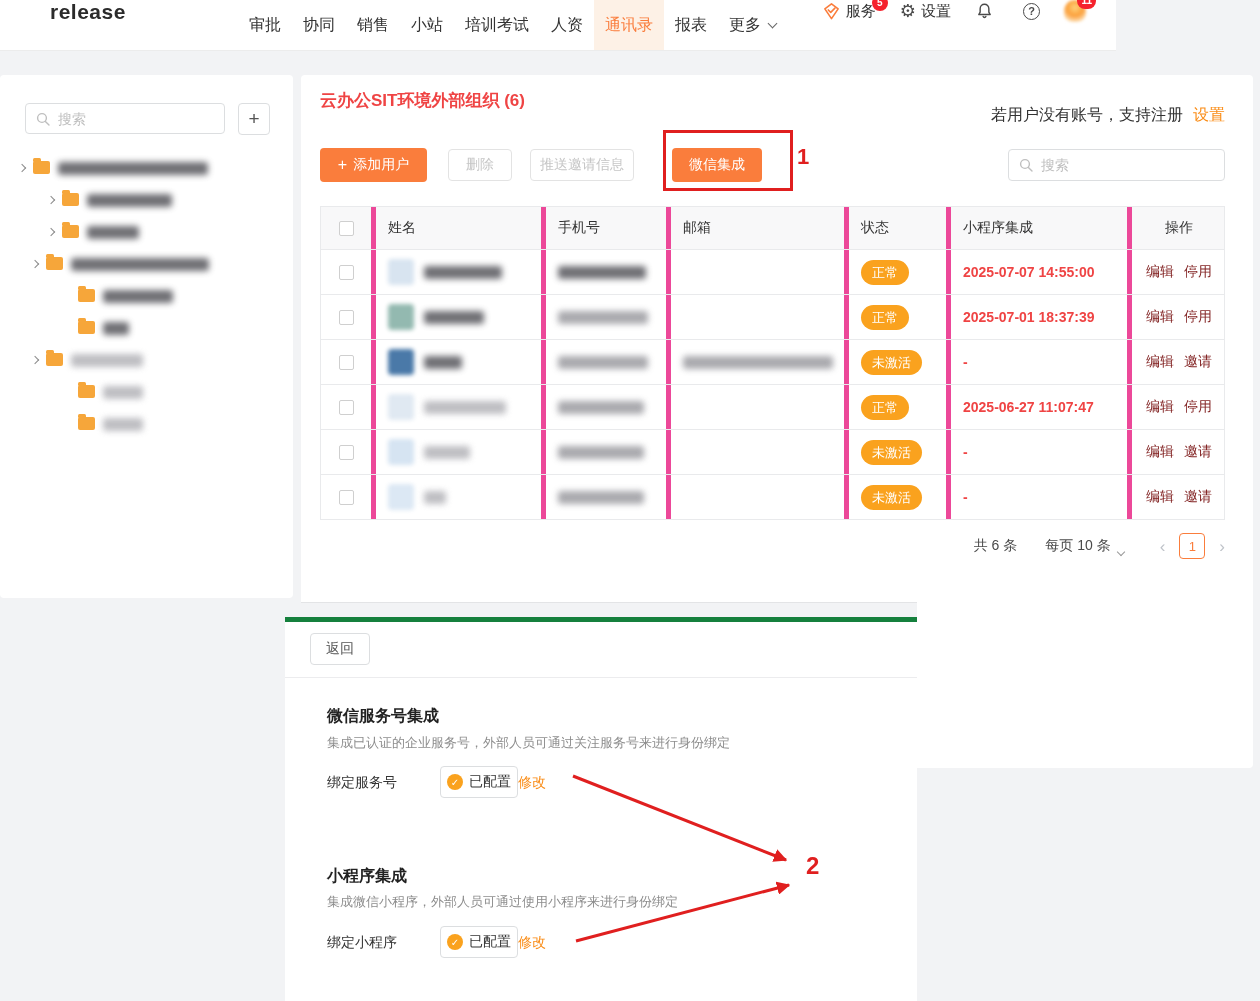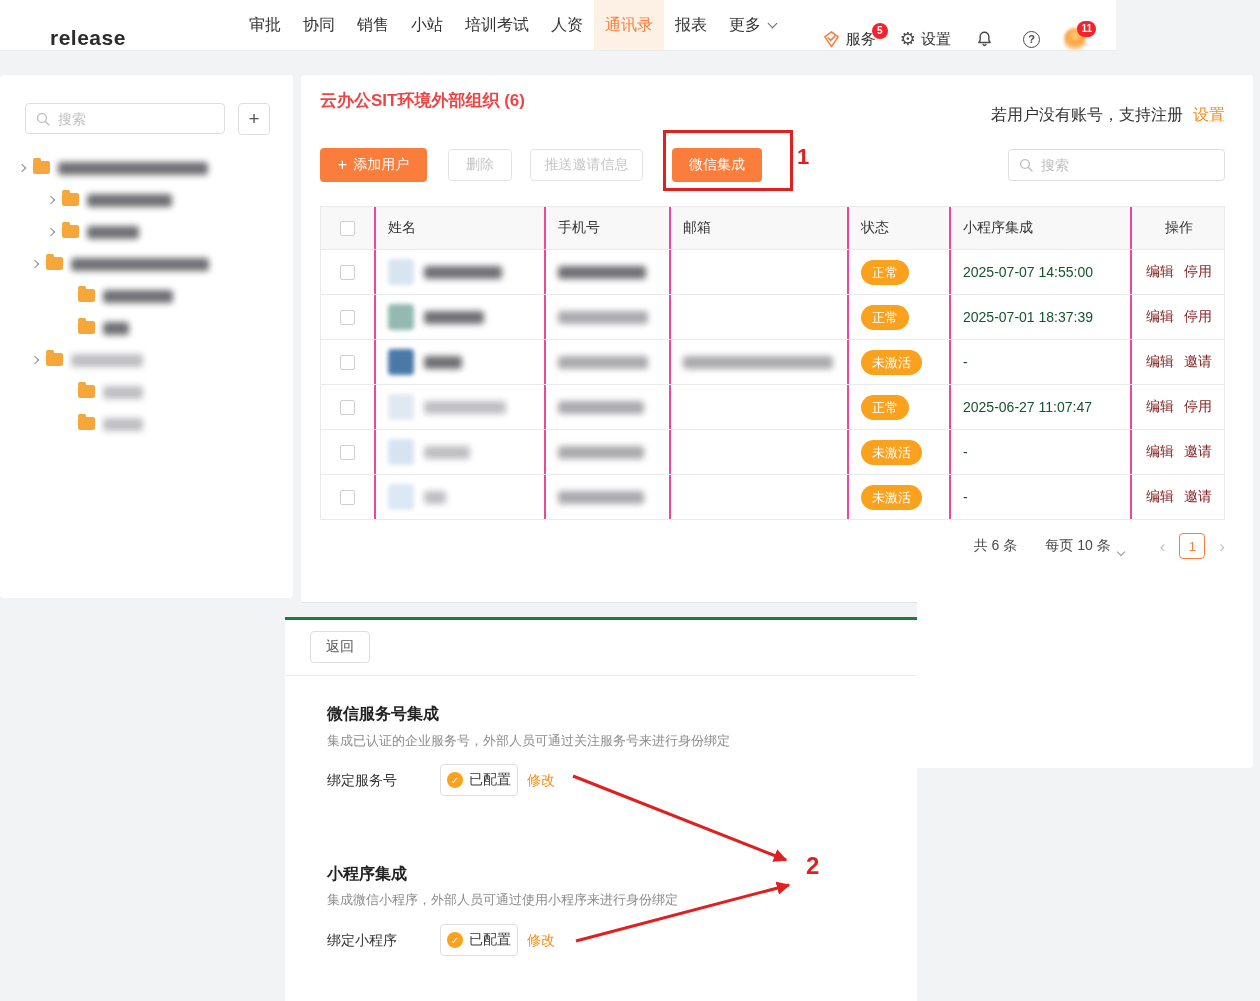--- a/index.html
+++ b/index.html
@@ -1,20 +1,20 @@
 <!DOCTYPE html>
 <html><head>
 <meta charset="utf-8">
 <style>
 *{margin:0;padding:0;box-sizing:border-box}
 html,body{width:1260px;height:1001px}
 body{position:relative;font-family:"Liberation Sans","DejaVu Sans",sans-serif;background:#f2f3f5;color:#333;overflow:hidden}
 
 
-.topnav{position:absolute;left:0;top:0;width:1116px;height:51px;background:#fff;border-bottom:1px solid #ececec;display:flex;align-items:flex-end;z-index:5}
+.topnav{position:absolute;left:0;top:0;width:1116px;height:51px;background:#fff;border-bottom:1px solid #ececec;display:flex;align-items:flex-start;z-index:5}
 .logo{margin-left:50px;font-size:21px;font-weight:bold;color:#2b2b2b;letter-spacing:.5px}
 .menu{display:flex;align-items:stretch;height:100%;margin-left:112px}
 .nav-item{display:flex;align-items:center;padding:0 11px;font-size:16px;color:#333;cursor:pointer;white-space:nowrap}
 .nav-item.active{background:#fdf1e6;color:#fa7d3c}
 .chev-down{width:7px;height:7px;border-right:1.5px solid #666;border-bottom:1.5px solid #666;transform:rotate(45deg);margin-left:8px;margin-top:-4px;display:inline-block}
 .utils{margin-left:auto;display:flex;align-items:center;padding-right:30px}
 .util{position:relative;display:flex;align-items:center;margin-left:24px;cursor:pointer;font-size:15px;color:#333}
 .util svg,.util .gear{margin-right:5px}
 .gear{font-size:18px;color:#4a4a4a;line-height:1}
 .help-circle{width:17px;height:17px;border:1.6px solid #4a4a4a;border-radius:50%;display:flex;align-items:center;justify-content:center;font-size:11px;color:#4a4a4a;font-weight:bold}
@@ -47,51 +47,51 @@
 .btn{position:absolute;border-radius:4px;font-size:14px;display:flex;align-items:center;justify-content:center;cursor:pointer;white-space:nowrap}
 .btn-primary{background:#fa7d3c;color:#fff;height:34px;top:73px}
 .btn-plain{background:#fff;border:1px solid #e3e3e3;color:#c6c6c6;height:32px;top:74px}
 .plus-sign{font-size:16px;margin-right:6px;font-weight:normal}
 .main-search{position:absolute;left:707px;top:74px;width:217px;height:32px;border:1px solid #dcdee0;border-radius:4px;background:#fff}
 
 
 .table{position:absolute;left:19px;top:131px;width:905px;border:1px solid #e9eaec;background:#fff}
 .t-row{display:grid;height:45px;border-top:1px solid #e9eaec}
 .t-head{height:42px;border-top:none;background:#f8f8f9}
-.t-cell{border-right:2px solid #ec4899;display:flex;align-items:center;padding-left:12px;font-size:14px;overflow:hidden}
+.t-cell{border-right:5px solid #ec4899;display:flex;align-items:center;padding-left:12px;font-size:14px;overflow:hidden}
 .t-cell:last-child{border-right:none}
 .c-center{justify-content:center;padding-left:0}
 .checkbox{width:15px;height:15px;border:1px solid #cfcfcf;border-radius:2px;background:#fff;display:inline-block;cursor:pointer}
 .avatar{width:26px;height:26px;border-radius:4px;margin-right:10px;flex:none;filter:blur(2px)}
 .cell-bar{height:13px;border-radius:3px;filter:blur(3px);display:inline-block}
 .pill{background:#faa21e;color:#fff;font-size:13px;height:25px;line-height:25px;padding:0 11px;border-radius:13px;white-space:nowrap}
-.c-time{color:#14532d;font-weight:400}
+.c-time{color:#ef4444;font-weight:700}
 .link{color:#7f1d1d;cursor:pointer;margin:0 5px;white-space:nowrap}
 
 
 .pager{position:absolute;right:28px;top:457px;display:flex;align-items:center;height:28px;font-size:14px;color:#4a4a4a}
 .pg-total{margin-right:28px}
 .pg-size{display:flex;align-items:flex-end;cursor:pointer}
 .pg-size .caret{width:6px;height:6px;border-right:1.4px solid #999;border-bottom:1.4px solid #999;transform:rotate(45deg);margin-left:7px;margin-top:-3px}
 .pg-arrow{color:#bfc3c9;font-size:17px;cursor:pointer;line-height:1}
 .pg-prev{margin-left:36px}
 .pg-next{margin-left:14px}
 .page-box{width:26px;height:26px;border:1px solid #fa7d3c;color:#fa7d3c;border-radius:4px;display:flex;align-items:center;justify-content:center;font-size:13px;margin-left:14px;cursor:pointer;background:#fff}
 
 
 .strip{position:absolute;left:301px;top:602px;width:616px;height:15px;background:#f2f3f5;border-top:1px solid #e3e4e6;z-index:6}
-.bpanel{position:absolute;left:285px;top:617px;width:632px;height:384px;background:#fff;border-top:3px solid #15803d;z-index:6}
+.bpanel{position:absolute;left:285px;top:617px;width:632px;height:384px;background:#fff;border-top:5px solid #15803d;z-index:6}
 .back-btn{position:absolute;left:25px;top:11px;width:60px;height:32px;border:1px solid #dcdee0;border-radius:4px;background:#fff;color:#555;font-size:14px;display:flex;align-items:center;justify-content:center;cursor:pointer}
 .b-divider{position:absolute;left:0;top:55px;width:632px;border-top:1px solid #ececee}
 .sec-title{position:absolute;left:42px;font-size:16px;font-weight:bold;color:#222}
 .sec-desc{position:absolute;left:42px;font-size:13px;color:#8d8d8d}
 .sec-label{position:absolute;left:42px;font-size:14px;color:#333;height:32px;line-height:32px}
 .cfg-btn{position:absolute;left:155px;width:78px;height:32px;border:1px solid #dcdee0;border-radius:4px;background:#fff;display:flex;align-items:center;justify-content:center;font-size:14px;color:#333;cursor:pointer}
 .cfg-check{width:16px;height:16px;border-radius:50%;background:#faa21e;color:#fff;font-size:10px;display:flex;align-items:center;justify-content:center;margin-right:6px;font-weight:bold}
-.modify{position:absolute;left:242px;font-size:14px;color:#fa8c16;height:32px;line-height:32px;cursor:pointer}
+.modify{position:absolute;left:233px;font-size:14px;color:#fa8c16;height:32px;line-height:32px;cursor:pointer}
 
 
 .ann-rect{position:absolute;left:663px;top:130px;width:130px;height:61px;border:3px solid #e01f1f;z-index:9;pointer-events:none}
 .ann-num{position:absolute;color:#e01f1f;font-weight:bold;z-index:9;pointer-events:none}
 #ann1{left:797px;top:144px;font-size:22px}
 #ann2{left:806px;top:852px;font-size:24px}
 .arrows{position:absolute;left:0;top:0;width:1260px;height:1001px;z-index:9;pointer-events:none}
 </style>
 </head>
 <body>
@@ -215,21 +215,21 @@
   <div class="m-title">云办公SIT环境外部组织 (6)</div>
   <div class="m-note">
     <span>若用户没有账号，支持注册</span><span class="lnk">设置</span>
   </div>
 
   <div class="btn btn-primary" style="left:19px;width:107px">
     <span class="plus-sign">+</span>
     <span>添加用户</span>
   </div>
   <div class="btn btn-plain" style="left:147px;width:64px">删除</div>
-  <div class="btn btn-plain" style="left:229px;width:113px">推送邀请信息</div>
+  <div class="btn btn-plain" style="left:229px;width:104px">推送邀请信息</div>
   <div class="btn btn-primary" style="left:371px;width:90px">微信集成</div>
 
   <div class="main-search">
     <svg class="search-ico" width="14" height="14" viewBox="0 0 14 14">
       <circle cx="6" cy="6" r="4.4" fill="none" stroke="#bfbfbf" stroke-width="1.4"></circle>
       <line x1="9.4" y1="9.4" x2="13" y2="13" stroke="#bfbfbf" stroke-width="1.4" stroke-linecap="round"></line>
     </svg>
     <input placeholder="搜索" style="">
   </div>
 

